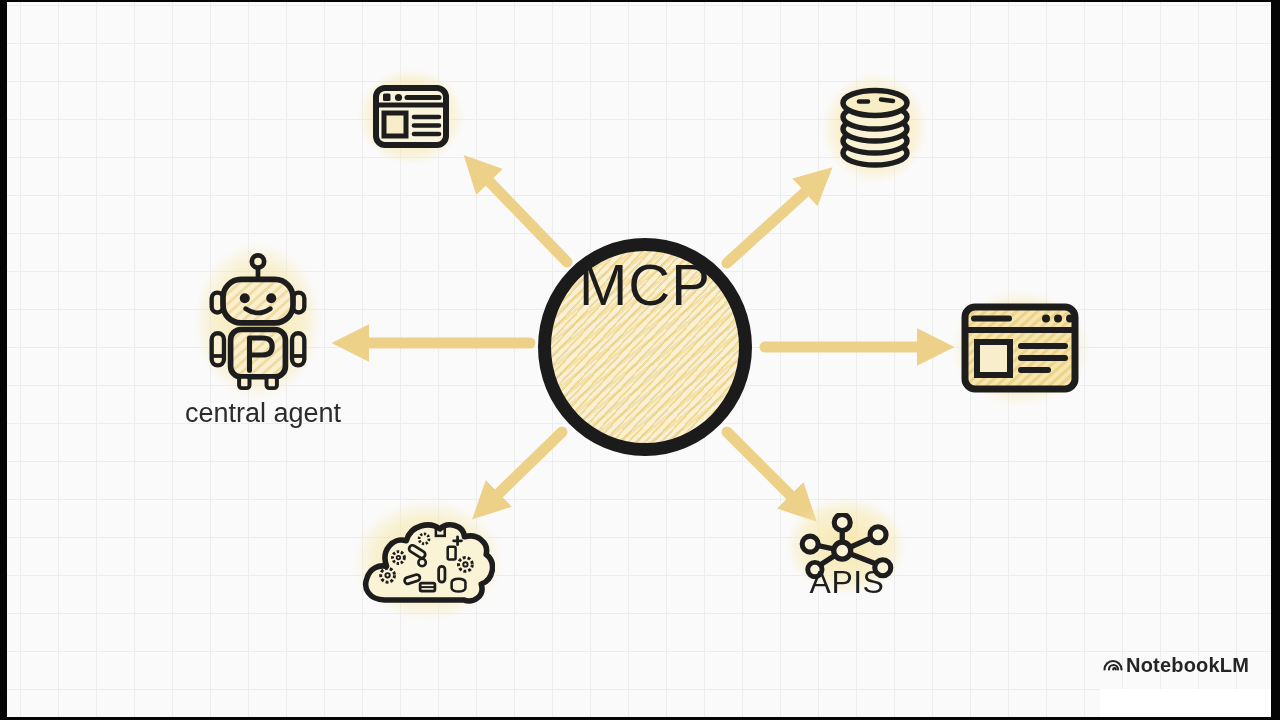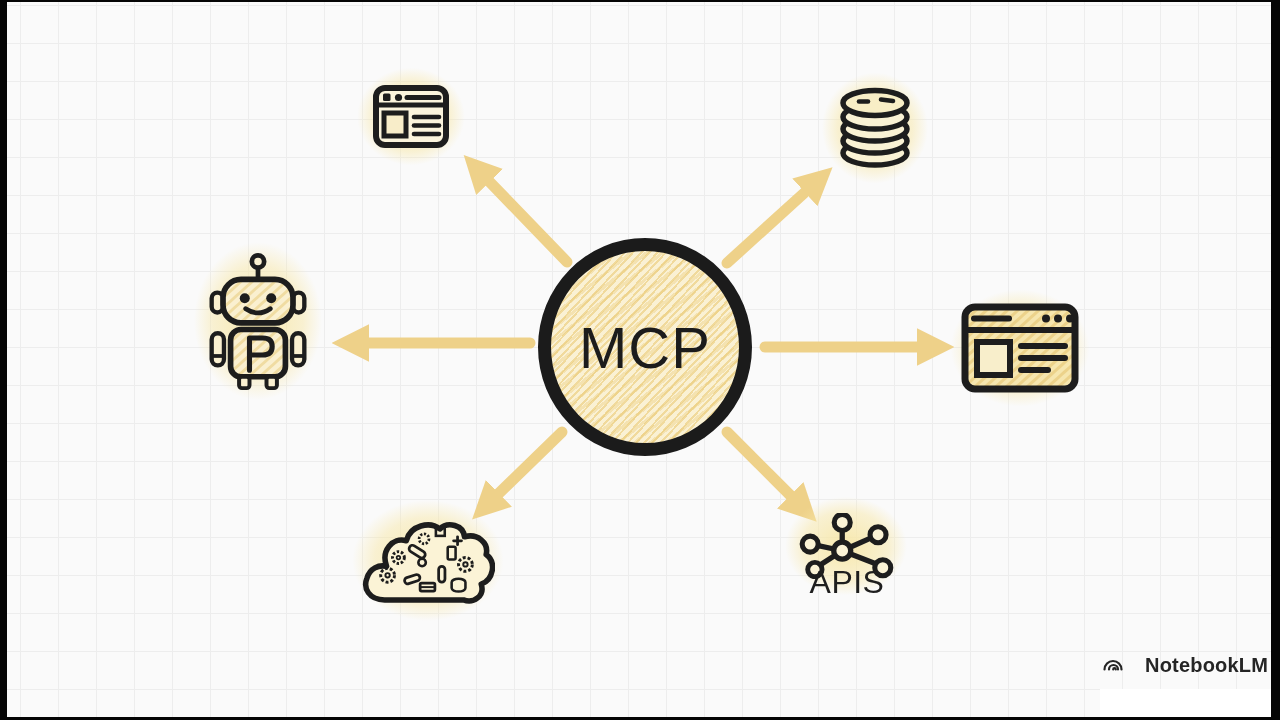--- a/index.html
+++ b/index.html
@@ -45,37 +45,37 @@
 
   
   .center-wrap { position:absolute; left:538px; top:238px; width:214px; height:218px; z-index:12;
                  display:flex; align-items:center; justify-content:center; }
   .center-wrap::before {
     content:""; position:absolute; inset:-36px; border-radius:50%; z-index:-1;
     background:radial-gradient(closest-side, rgba(247,231,168,0.8), rgba(247,231,168,0) 75%);
   }
   .center-circle {
     width:214px; height:218px; border:13px solid #1b1b1b; border-radius:50%;
-    display:flex; align-items:center; justify-content:center;
+    display:flex; justify-content:center;
     background:
       repeating-linear-gradient(133deg, rgba(233,199,110,0.55) 0 2px, rgba(233,199,110,0) 2px 6px),
       repeating-linear-gradient(141deg, rgba(233,199,110,0.35) 0 3px, rgba(233,199,110,0) 3px 10px),
       #faf1d4;
   }
   .center-label { font-size:58px; font-weight:500; color:#1c1c1c; letter-spacing:1px; }
 
   .node-label {
     position:absolute; z-index:15; text-align:center; color:#2c2c2c;
   }
   .label-agent { left:150px; top:398px; width:226px; font-size:27px; }
   .label-apis  { left:794px; top:564px; width:106px; font-size:32px; color:#1e1e1e; letter-spacing:0.5px; }
 
   
   .watermark { position:absolute; left:1101px; top:653px; z-index:30;
-               display:flex; align-items:center; gap:20px; }
+               display:flex; align-items:center; gap:1px; }
   .watermark-text { font-size:20px; font-weight:700; color:#252525; letter-spacing:0.2px; }
   .white-patch { position:absolute; left:1100px; top:689px; width:171px; height:29px; background:#ffffff; z-index:30; }
 
   .ink { stroke:#1d1d1d; }
 </style>
 </head>
 <body>
 
 <div class="canvas">
 
@@ -144,20 +144,21 @@
       <rect x="6" y="88" width="13" height="34" rx="6.5" fill="#faf0d0" class="ink" stroke-width="4.6"></rect>
       <line x1="7" y1="112" x2="18" y2="112" class="ink" stroke-width="4"></line>
       <rect x="91" y="88" width="13" height="34" rx="6.5" fill="#faf0d0" class="ink" stroke-width="4.6"></rect>
       <line x1="92" y1="112" x2="103" y2="112" class="ink" stroke-width="4"></line>
       <rect x="26" y="84" width="58" height="50" rx="11" fill="url(#rh)" class="ink" stroke-width="6"></rect>
       <path d="M46,127 L46,93 L60,93 Q70,93 70,102 Q70,111 60,111 L46,111" fill="none" class="ink" stroke-width="5.4" stroke-linecap="round" stroke-linejoin="round"></path>
       <rect x="35" y="134" width="11" height="12" rx="3" fill="#faf0d0" class="ink" stroke-width="4.2"></rect>
       <rect x="64" y="134" width="11" height="12" rx="3" fill="#faf0d0" class="ink" stroke-width="4.2"></rect>
     </svg>
   </div>
+  <div class="node-label label-agent">central agent</div>
 
   <div class="node node-webb">
     <svg width="118" height="90" viewBox="0 0 118 90">
       <defs>
         <pattern id="gh" width="7" height="7" patternTransform="rotate(48)" patternUnits="userSpaceOnUse">
           <rect width="7" height="7" fill="#f6e6ae"></rect>
           <rect width="3" height="7" fill="#ecd28a"></rect>
         </pattern>
       </defs>
       <rect x="4" y="4" width="110" height="82" rx="10" fill="url(#gh)" class="ink" stroke-width="7"></rect>

